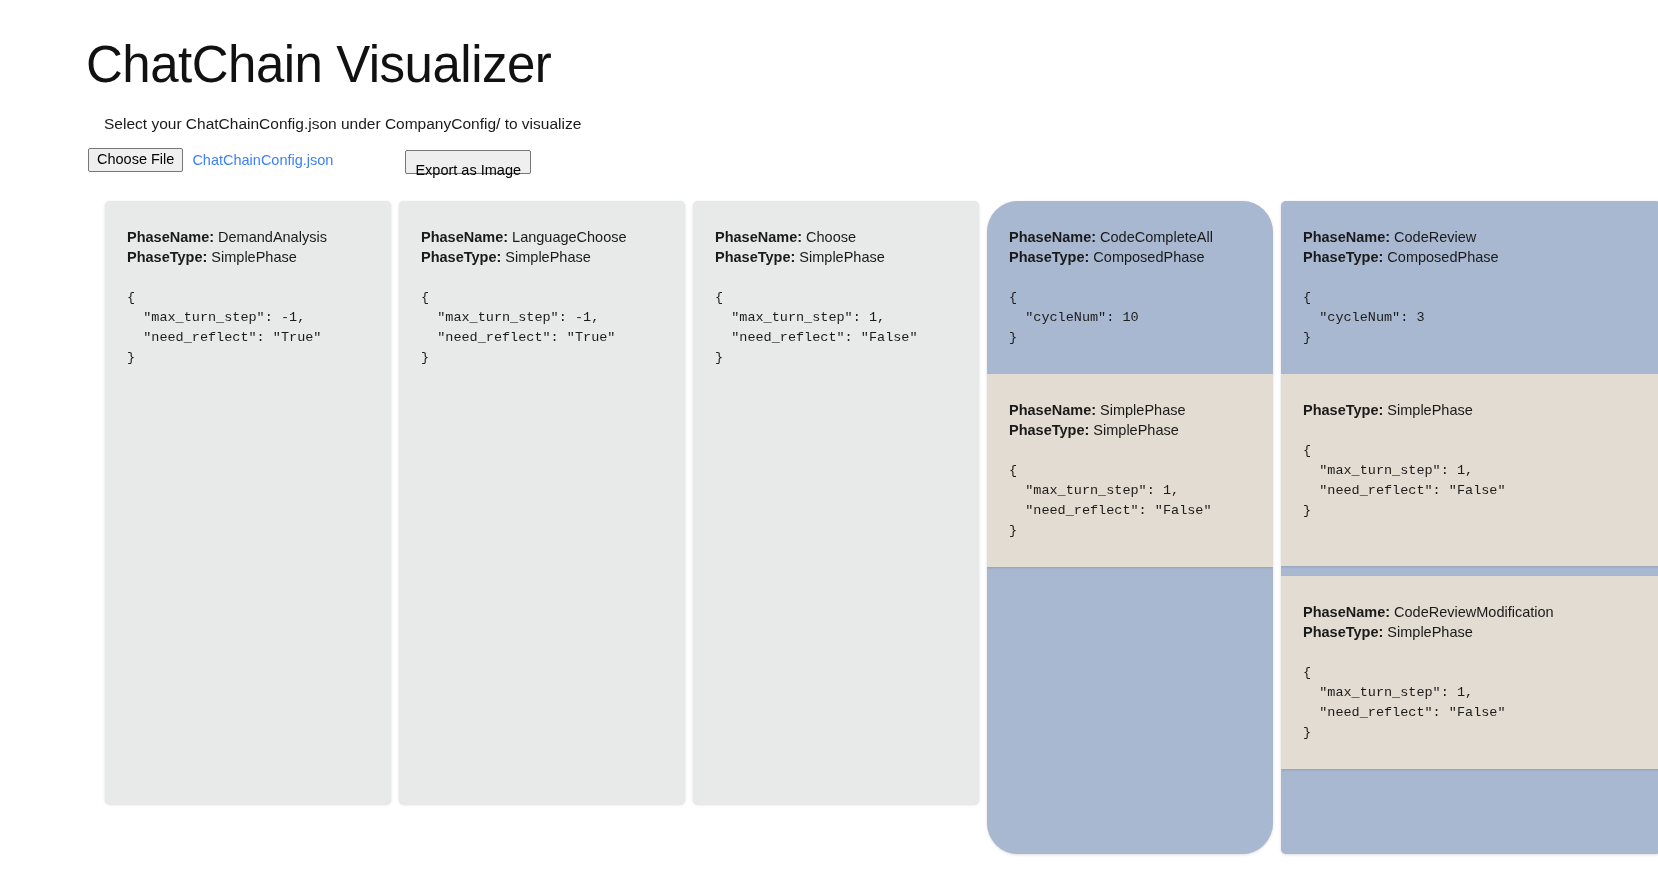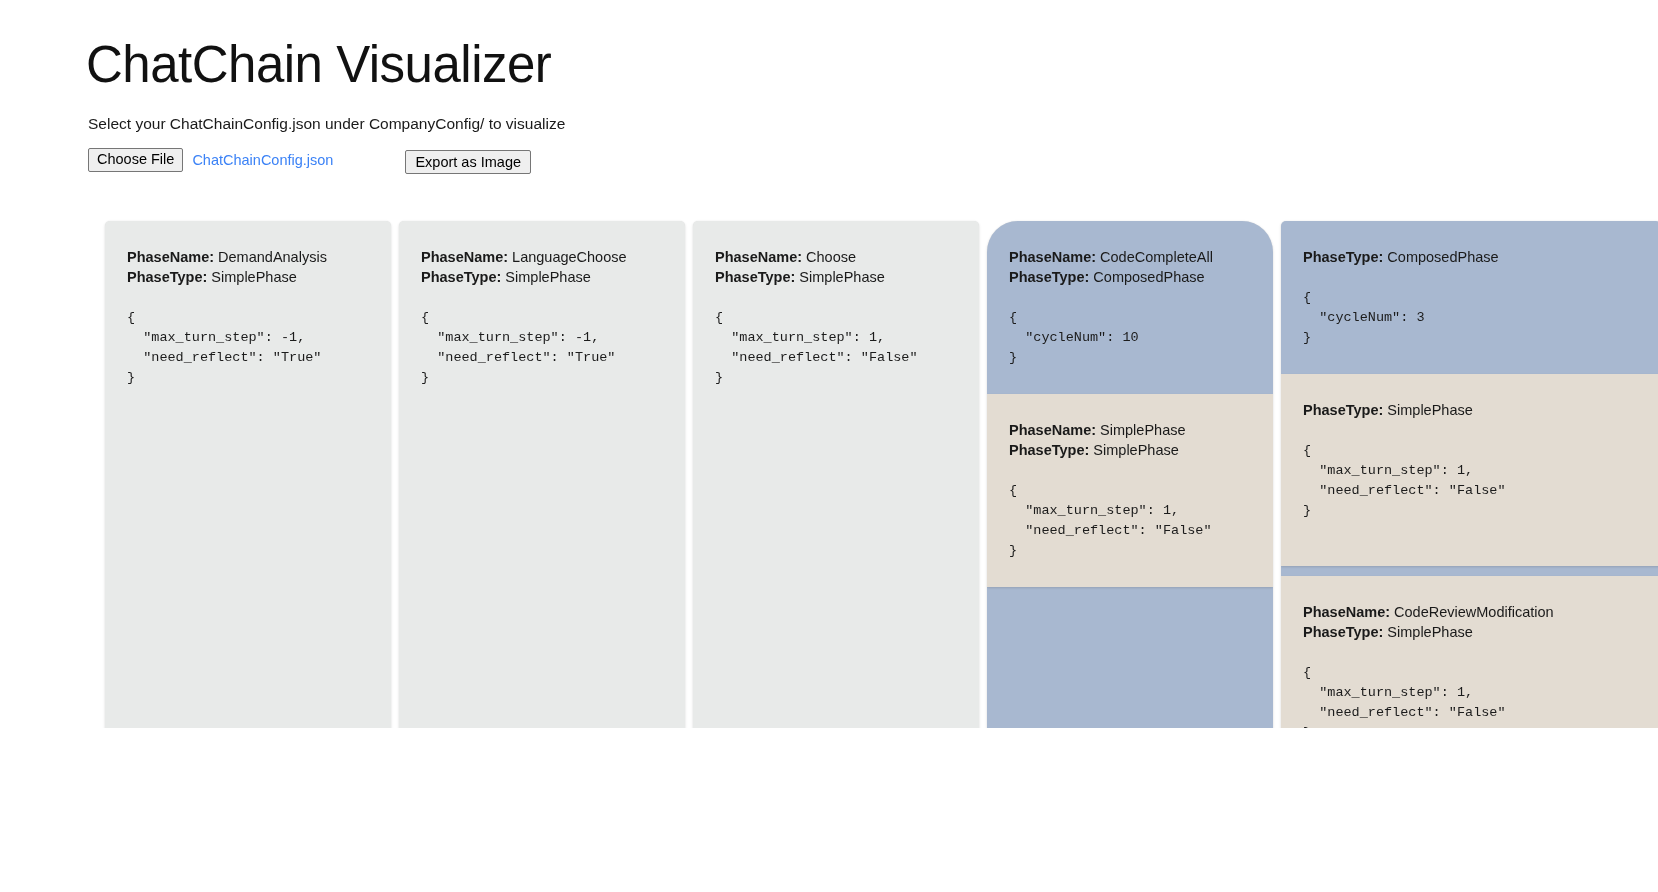--- a/index.html
+++ b/index.html
@@ -13,41 +13,41 @@
     height: 892px;
     overflow: hidden;
     font-family: "Liberation Sans", sans-serif;
     color: #1a1a1a;
     -webkit-font-smoothing: antialiased;
   }
 
   .page {
     position: relative;
     width: 1658px;
-    height: 728px;
+    height: 892px;
     overflow: hidden;
   }
 
   
   .header {
     padding: 36px 0 0 88px;
   }
   .app-title {
     font-size: 51px;
     font-weight: 400;
     line-height: 1.12;
     letter-spacing: -0.5px;
     margin: 0 0 0 -2px;
     color: #111111;
   }
   .subtitle {
     font-size: 15.5px;
     font-weight: 400;
     color: #1a1a1a;
-    margin: 22px 0 0 0;
+    margin: 22px 0 0 16px;
     line-height: 1.2;
   }
 
   .controls-row {
     display: flex;
     margin-top: 16px;
     height: 24px;
   }
   .file-picker {
     display: inline-flex;
@@ -69,34 +69,34 @@
   .file-name {
     font-size: 14.5px;
     color: #3b82f6;
     margin-left: 9px;
     white-space: nowrap;
   }
   .export-btn {
     font-family: "Liberation Sans", sans-serif;
     font-size: 14.5px;
     line-height: 1;
-    padding: 4px 9px 5px 9px;
+    padding: 12px 9px 5px 9px;
     background: #efefef;
     border: 1px solid #767676;
     border-radius: 2px;
     color: #000;
     margin-left: 72px;
     cursor: pointer;
     white-space: nowrap;
   }
 
   
   .chain-row {
     position: absolute;
-    top: 221px;
+    top: 201px;
     left: 105px;
     right: 0;
     display: flex;
     align-items: flex-start;
     gap: 8px;
     height: 660px;
   }
 
   .phase-card {
     flex: 0 0 auto;
@@ -231,20 +231,21 @@
             <div class="json-block">{
   "max_turn_step": 1,
   "need_reflect": "False"
 }</div>
           </div>
         </div>
       </div>
       <div class="phase-card composed wide" style="height: 653px;">
         <div class="composed-head">
           <div>
+            <div class="meta-line"><span class="k">PhaseName:</span><span class="v"> CodeReview</span></div>
             <div class="meta-line"><span class="k">PhaseType:</span><span class="v"> ComposedPhase</span></div>
           </div>
           <div class="json-block">{
   "cycleNum": 3
 }</div>
         </div>
         <div class="nested-wrap">
           <div class="nested-card h-tall">
             <div>
               <div class="meta-line"><span class="k">PhaseType:</span><span class="v"> SimplePhase</span></div>

